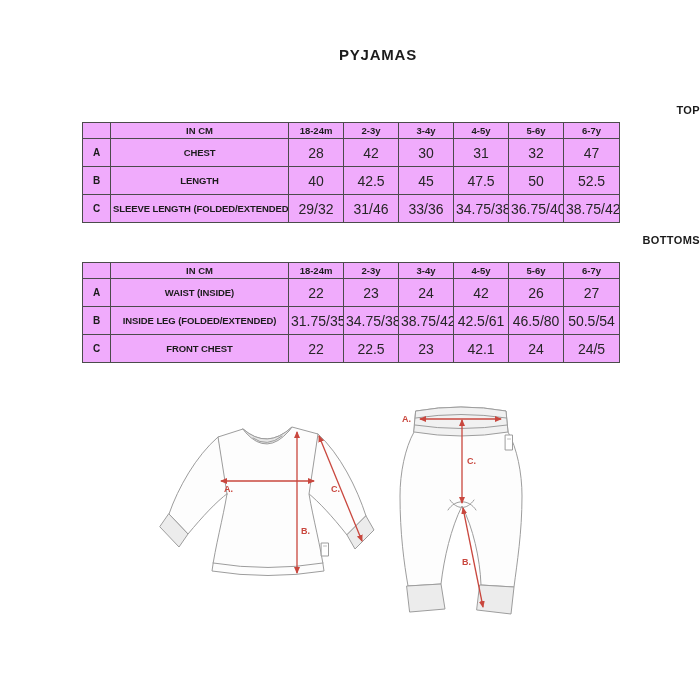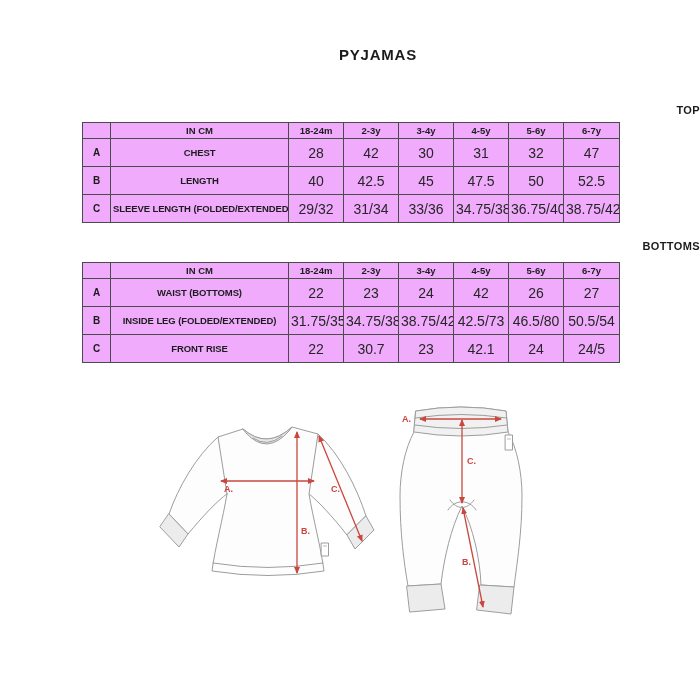--- a/index.html
+++ b/index.html
@@ -9,21 +9,21 @@
   }
   .page-title{
     position:absolute;top:46px;left:0;width:700px;text-align:center;
     font-size:15px;font-weight:bold;letter-spacing:.8px;color:#1b1b1b;padding-left:28px;
   }
   .section-label{
     position:absolute;left:0;width:700px;text-align:right;
     font-size:11px;font-weight:bold;letter-spacing:.4px;color:#1b1b1b;
   }
   #top-label{top:104px;}
-  #bottoms-label{top:240px;}
+  #bottoms-label{top:234px;}
   table.size-table{
     position:absolute;left:82px;width:537px;border-collapse:collapse;table-layout:fixed;
     background:#f0abfc;
   }
   #table-top{top:122px;}
   #table-bottoms{top:262px;}
   .size-table th,.size-table td{
     border:1px solid #4b4b4b;text-align:center;vertical-align:middle;
     padding:0 2px;overflow:hidden;white-space:nowrap;
   }
@@ -83,21 +83,21 @@
         <td class="val">42.5</td>
         <td class="val">45</td>
         <td class="val">47.5</td>
         <td class="val">50</td>
         <td class="val">52.5</td>
       </tr>
       <tr>
         <td class="key">C</td>
         <td class="lbl">SLEEVE LENGTH (FOLDED/EXTENDED)</td>
         <td class="val">29/32</td>
-        <td class="val">31/34</td>
+        <td class="val">31/46</td>
         <td class="val">33/36</td>
         <td class="val">34.75/38</td>
         <td class="val">36.75/40</td>
         <td class="val">38.75/42</td>
       </tr>
     </tbody>
   </table>
 
 <div class="section-label" id="bottoms-label">BOTTOMS</div>
 <table class="size-table" id="table-bottoms">
@@ -119,43 +119,43 @@
         <th>2-3y</th>
         <th>3-4y</th>
         <th>4-5y</th>
         <th>5-6y</th>
         <th>6-7y</th>
       </tr>
     </thead>
     <tbody>
       <tr>
         <td class="key">A</td>
-        <td class="lbl">WAIST (BOTTOMS)</td>
+        <td class="lbl">WAIST (INSIDE)</td>
         <td class="val">22</td>
         <td class="val">23</td>
         <td class="val">24</td>
         <td class="val">42</td>
         <td class="val">26</td>
         <td class="val">27</td>
       </tr>
       <tr>
         <td class="key">B</td>
         <td class="lbl">INSIDE LEG (FOLDED/EXTENDED)</td>
         <td class="val">31.75/35</td>
         <td class="val">34.75/38</td>
         <td class="val">38.75/42</td>
-        <td class="val">42.5/73</td>
+        <td class="val">42.5/61</td>
         <td class="val">46.5/80</td>
         <td class="val">50.5/54</td>
       </tr>
       <tr>
         <td class="key">C</td>
-        <td class="lbl">FRONT RISE</td>
+        <td class="lbl">FRONT CHEST</td>
         <td class="val">22</td>
-        <td class="val">30.7</td>
+        <td class="val">22.5</td>
         <td class="val">23</td>
         <td class="val">42.1</td>
         <td class="val">24</td>
         <td class="val">24/5</td>
       </tr>
     </tbody>
   </table>
 
 <svg id="diagram" width="700" height="300" viewBox="0 0 700 300">
   <defs>

